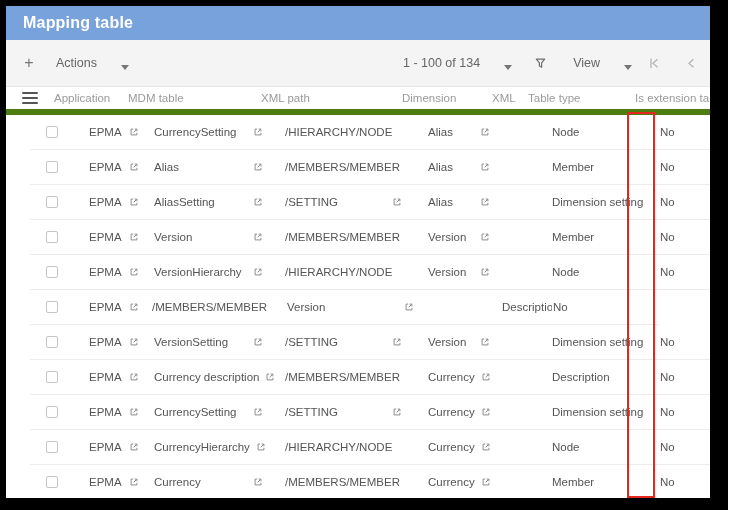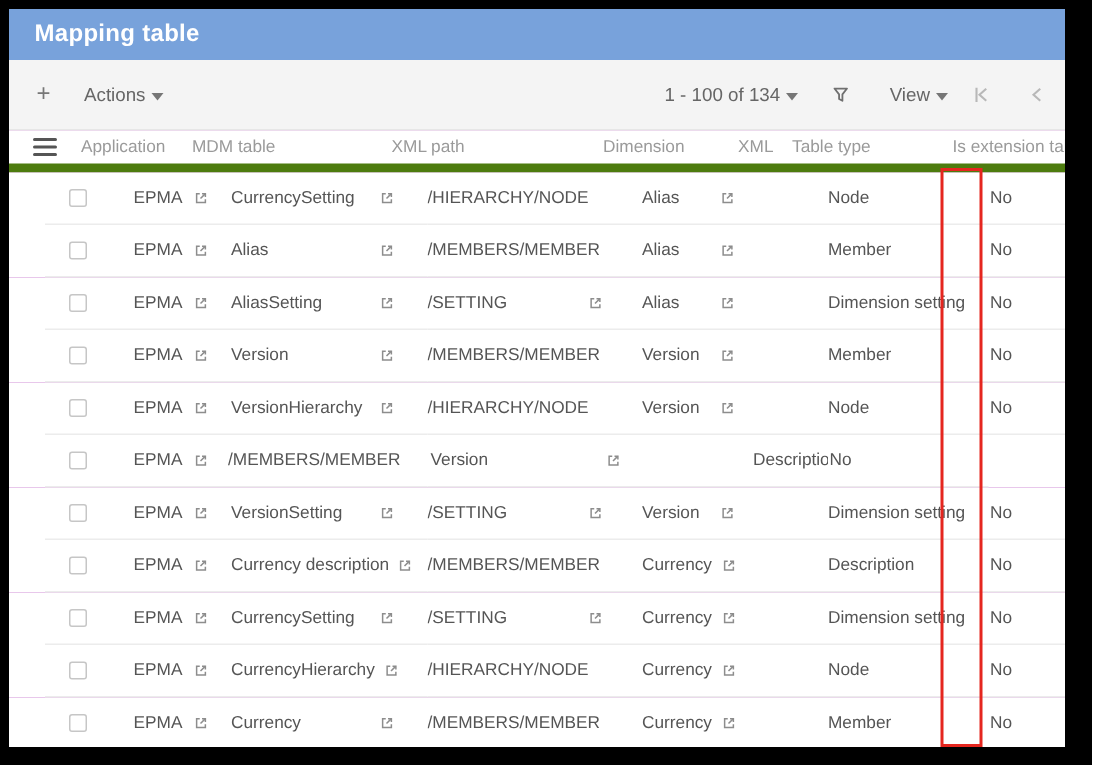--- a/index.html
+++ b/index.html
@@ -1,33 +1,33 @@
 <!DOCTYPE html>
 <html><head>
 <meta charset="utf-8">
 <style>
   * { margin:0; padding:0; box-sizing:border-box; }
   html,body { width:730px; height:510px; overflow:hidden; background:#fff;
               font-family:"Liberation Sans", sans-serif; }
   .frame { position:absolute; left:0; top:0; width:728px; height:510px; background:#000; }
   .content { position:absolute; left:6px; top:6px; width:704px; height:492px;
-             background:#a21caf; overflow:hidden; }
+             background:#fdba74; overflow:hidden; }
 
   
   .titlebar { height:34px; background:#78a2db; display:flex; align-items:center;
               padding-left:17px; }
   .titlebar .title { color:#fff; font-size:16px; font-weight:600; letter-spacing:.2px; }
 
   
   .toolbar { height:47px; background:#f4f4f4; border-bottom:1px solid #e6e6e6;
              display:flex; align-items:center; justify-content:space-between;
              color:#666; font-size:12.5px; }
   .toolbar-left { display:flex; align-items:center; padding-left:16px; }
   .add-btn { font-size:16px; color:#777; width:14px; text-align:center; cursor:default; }
-  .dropdown { display:flex; align-items:center; gap:4px; cursor:default; }
+  .dropdown { display:flex; align-items:flex-end; gap:24px; cursor:default; }
   .actions-dd { margin-left:20px; }
   .caret { width:0; height:0; border-left:4px solid transparent;
            border-right:4px solid transparent; border-top:5px solid #767676;
            display:inline-block; margin-top:2px; }
   .toolbar-right { display:flex; align-items:center; padding-right:14px; }
   .range-dd { margin-right:22px; }
   .filter-btn { margin-right:26px; display:flex; align-items:center; }
   .view-dd { margin-right:16px; }
   .pager-btn { display:flex; align-items:center; }
   .first-btn { margin-right:26px; }

